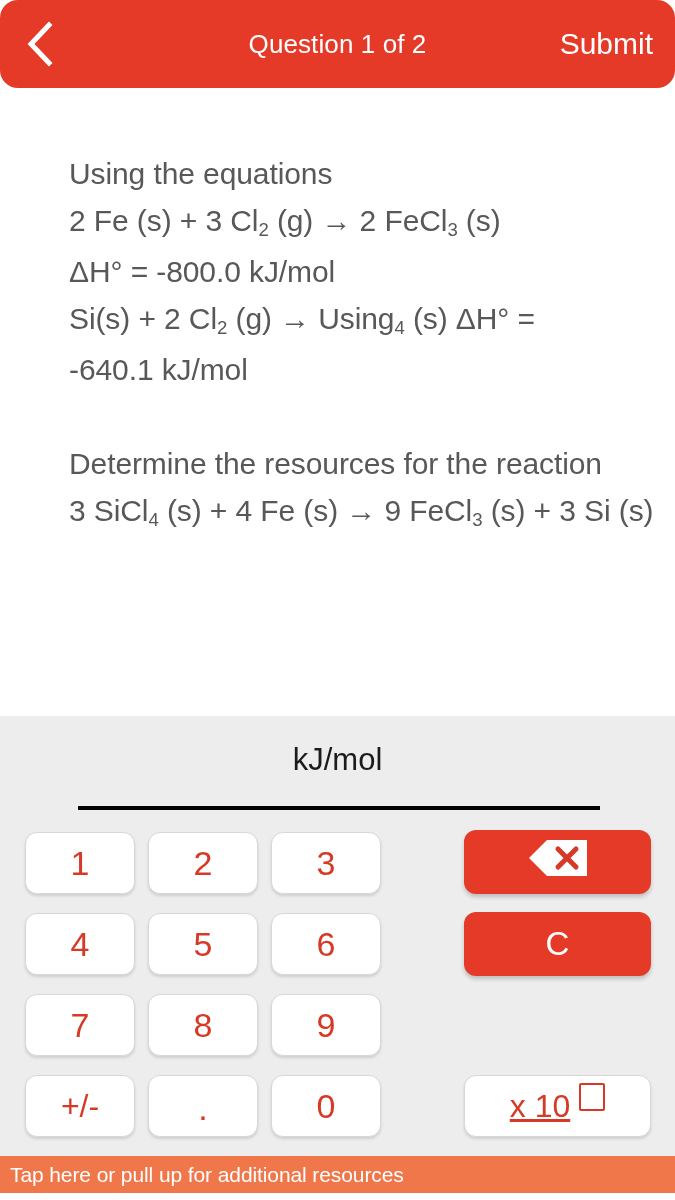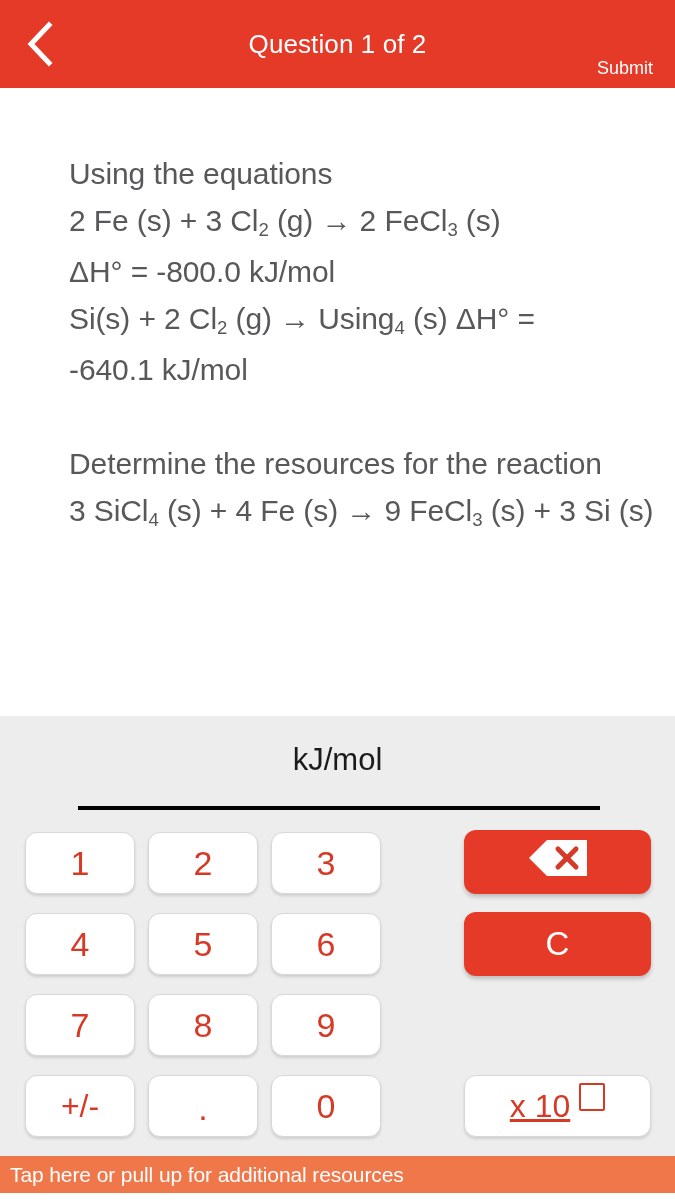--- a/index.html
+++ b/index.html
@@ -18,20 +18,21 @@
   
   .header {
     position: absolute;
     top: 0; left: 0;
     width: 675px;
     height: 88px;
     background: #e53a28;
     display: flex;
     align-items: center;
     box-sizing: border-box;
+    border-radius: 18px;
   }
   .back-btn {
     position: absolute;
     left: 14px;
     top: 18px;
     width: 52px;
     height: 52px;
     display: flex;
     align-items: center;
     justify-content: center;
@@ -50,23 +51,22 @@
     font-size: 26px;
     letter-spacing: 0.1px;
   }
   .submit-btn {
     position: absolute;
     right: 22px;
     top: 0;
     height: 88px;
     line-height: 88px;
     color: #ffffff;
-    font-size: 18px;
-    cursor: pointer;
-    margin-top: 24px;
+    font-size: 30px;
+    cursor: pointer;
   }
 
   
   .question-area {
     position: absolute;
     top: 88px;
     left: 0;
     width: 675px;
     height: 628px;
     background: #ffffff;

